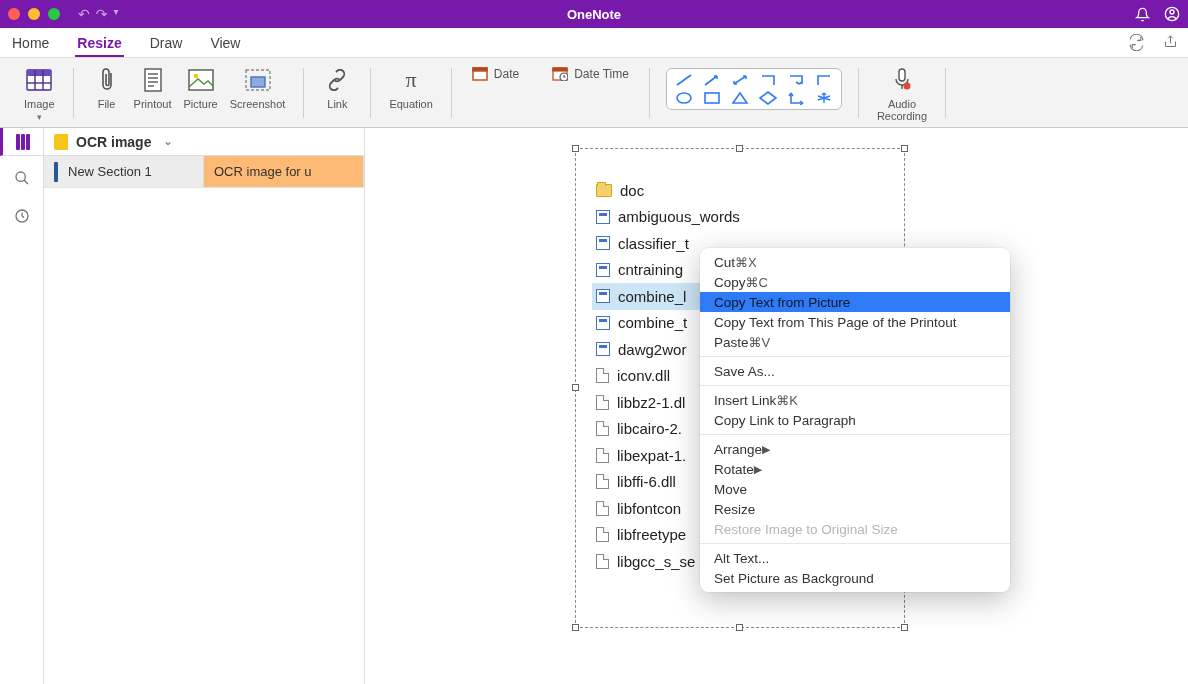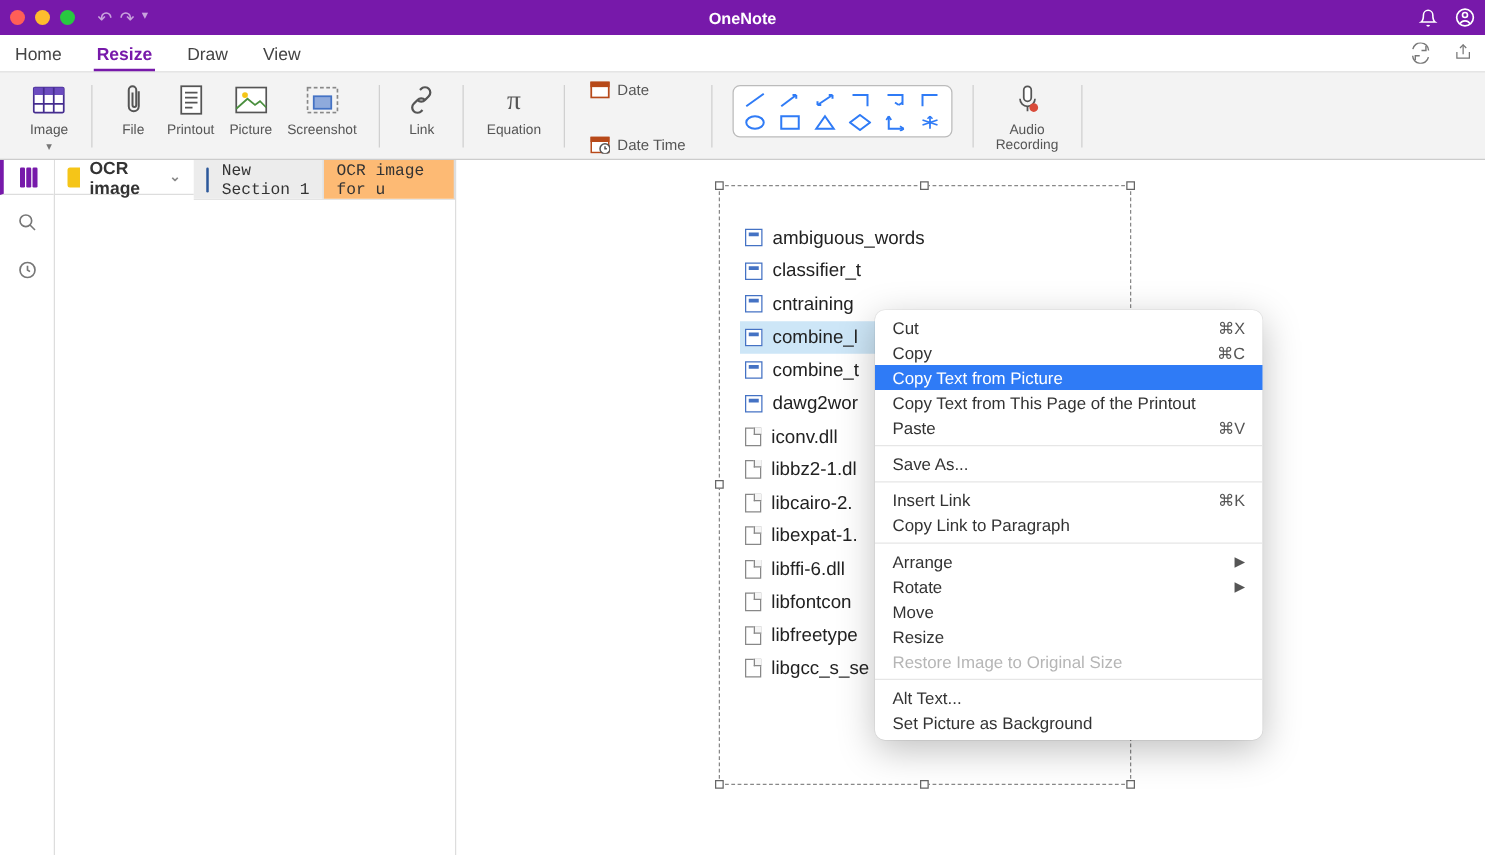--- a/index.html
+++ b/index.html
@@ -36,27 +36,27 @@
   .shapes-row { display: flex; gap: 10px; }
   .shape-ico { width: 18px; height: 14px; display: flex; align-items: center; justify-content: center; }
 
   
   .content { display: flex; height: calc(100% - 128px); }
   .side-rail { width: 44px; border-right: 1px solid #ddd; display: flex; flex-direction: column; align-items: center; }
   .side-rail .rail-top { height: 28px; width: 100%; border-bottom: 1px solid #ddd; background: #fff; display: flex; align-items: center; justify-content: center; }
   .rail-icon { width: 20px; height: 20px; display:flex; align-items:center; justify-content:center; color:#7719aa; font-size:15px;}
   .rail-below { padding-top: 14px; display:flex; flex-direction:column; gap:22px; color:#777; font-size:16px;}
 
-  .notebook-bar { flex: 0 0 320px; display:flex; flex-direction:row; }
+  .notebook-bar { flex: 0 0 320px; display:flex; flex-direction:column; }
   .notebook-title { height: 28px; border-bottom: 1px solid #ddd; display:flex; align-items:center; padding: 0 10px; gap:8px; font-weight:600; font-size:14px; }
   .notebook-title .nb-color { width:14px; height:16px; background:#f5c518; border-radius:2px 0 0 2px;}
   .notebook-title .chev { color:#888; font-size:11px; margin-left:4px;}
 
   .sections-row { display:flex; height: 32px; border-bottom: 1px solid #e4e4e4; }
-  .section-tab, .page-tab { flex:1; display:flex; align-items:center; padding:14px 10px; font-size:13px; background:#ececec; border-right:1px solid #ddd;font-family:Liberation Mono, monospace; }
+  .section-tab, .page-tab { flex:1; display:flex; align-items:center; padding:14px 10px; font-size:13px; background:#ececec; border-right:1px solid #ddd; }
   .section-tab { position:relative; }
   .section-color { width:4px; height:20px; background:#2b579a; margin-right:10px; border-radius:1px;}
   .page-tab { background:#fdba74; }
 
   .canvas-area { flex:1; background:#f5f5f5; border-left:1px solid #ddd; position:relative; overflow:hidden;}
   .canvas-page { position:absolute; left:0; top:0; right:0; bottom:0; background:#fff; }
 
   
   .sel-frame { position:absolute; left:210px; top:20px; width:330px; height:480px; border:1px dashed #888; }
   .sel-handle { position:absolute; width:7px; height:7px; background:#fff; border:1px solid #666;}
@@ -66,22 +66,22 @@
   .folder-ico { width:16px; height:13px; background:#f3d26e; border:1px solid #d4a815; border-radius:1px; position:relative;}
   .folder-ico::before{content:""; position:absolute; top:-3px; left:0; width:7px; height:3px; background:#f3d26e; border:1px solid #d4a815; border-bottom:none; border-radius:1px 1px 0 0;}
   .exe-ico { width:14px; height:14px; border:1px solid #4472c4; background:#fff; position:relative;}
   .exe-ico::after{content:""; position:absolute; left:2px; top:2px; width:8px; height:3px; background:#4472c4;}
   .dll-ico { width:13px; height:15px; border:1px solid #888; background:#fff; position:relative;}
   .dll-ico::after{content:""; position:absolute; right:-1px; top:-1px; width:5px; height:5px; background:#f5f5f5; border-left:1px solid #888; border-bottom:1px solid #888;}
   .file-row.sel { background:#cde6f7; margin-left:-4px; padding-left:4px; }
 
   
   .ctx-menu { position:absolute; left:700px; top:248px; width:310px; background:#fff; border-radius:8px; box-shadow:0 8px 30px rgba(0,0,0,.25), 0 0 0 .5px rgba(0,0,0,.08); padding:4px 0; font-size:13.5px; }
-  .ctx-item { display:flex; align-items:center; justify-content:space-between; padding:2px 14px; height:20px; cursor:default; }
-  .ctx-item:hover, .ctx-item.hl { background:#2f7bf6; color:#ffffff; }
+  .ctx-item { display:flex; align-items:center; justify-content:flex-start; padding:2px 14px; height:20px; cursor:default; }
+  .ctx-item:hover, .ctx-item.hl { background:#2f7bf6; color:#0f172a; }
   .ctx-item.disabled { color:#b6b6b6; }
   .ctx-sep { height:1px; background:#e6e6e6; margin:4px 0; }
   .ctx-short { color:#555; font-size:13px;}
   .ctx-chev { color:#555; font-size:11px;}
 
   svg { display:block; }
 </style>
 </head>
 <body>
 
@@ -209,21 +209,21 @@
     </div>
   </div>
   <div class="ribbon-sep"></div>
   <div class="ribbon-group">
     <div class="ribbon-btn">
       <div class="ico" style="font-size:22px;color:#555;font-family:serif;">π</div>
       <span class="lbl">Equation</span>
     </div>
   </div>
   <div class="ribbon-sep"></div>
-  <div class="ribbon-group" style="flex-direction:column; justify-content:center; gap:25px; padding-left:12px; padding-right:12px;">
+  <div class="ribbon-group" style="justify-content:center; gap:25px; padding-left:12px; padding-right:12px;">
     <div class="ribbon-btn-h">
       <span>
           <svg width="16" height="15" viewBox="0 0 16 15" fill="none" stroke="#b74919" stroke-width="1.4">
             <rect x="1" y="2" width="14" height="12" fill="#fff"></rect>
             <rect x="1" y="2" width="14" height="3" fill="#b74919"></rect>
           </svg>
         </span>
       <span>Date</span>
     </div>
     <div class="ribbon-btn-h">
@@ -379,20 +379,24 @@
         <div class="sel-handle" style="left:-4px;top:-4px;"></div>
         <div class="sel-handle" style="left:calc(50% - 4px);top:-4px;"></div>
         <div class="sel-handle" style="right:-4px;top:-4px;"></div>
         <div class="sel-handle" style="left:-4px;top:calc(50% - 4px);"></div>
         <div class="sel-handle" style="right:-4px;top:calc(50% - 4px);"></div>
         <div class="sel-handle" style="left:-4px;bottom:-4px;"></div>
         <div class="sel-handle" style="left:calc(50% - 4px);bottom:-4px;"></div>
         <div class="sel-handle" style="right:-4px;bottom:-4px;"></div>
         <div class="file-list" id="file-list">
             <div class="file-row">
+              <span class="folder-ico"></span>
+              <span>doc</span>
+            </div>
+            <div class="file-row">
               <span class="exe-ico"></span>
               <span>ambiguous_words</span>
             </div>
             <div class="file-row">
               <span class="exe-ico"></span>
               <span>classifier_t</span>
             </div>
             <div class="file-row">
               <span class="exe-ico"></span>
               <span>cntraining</span>

